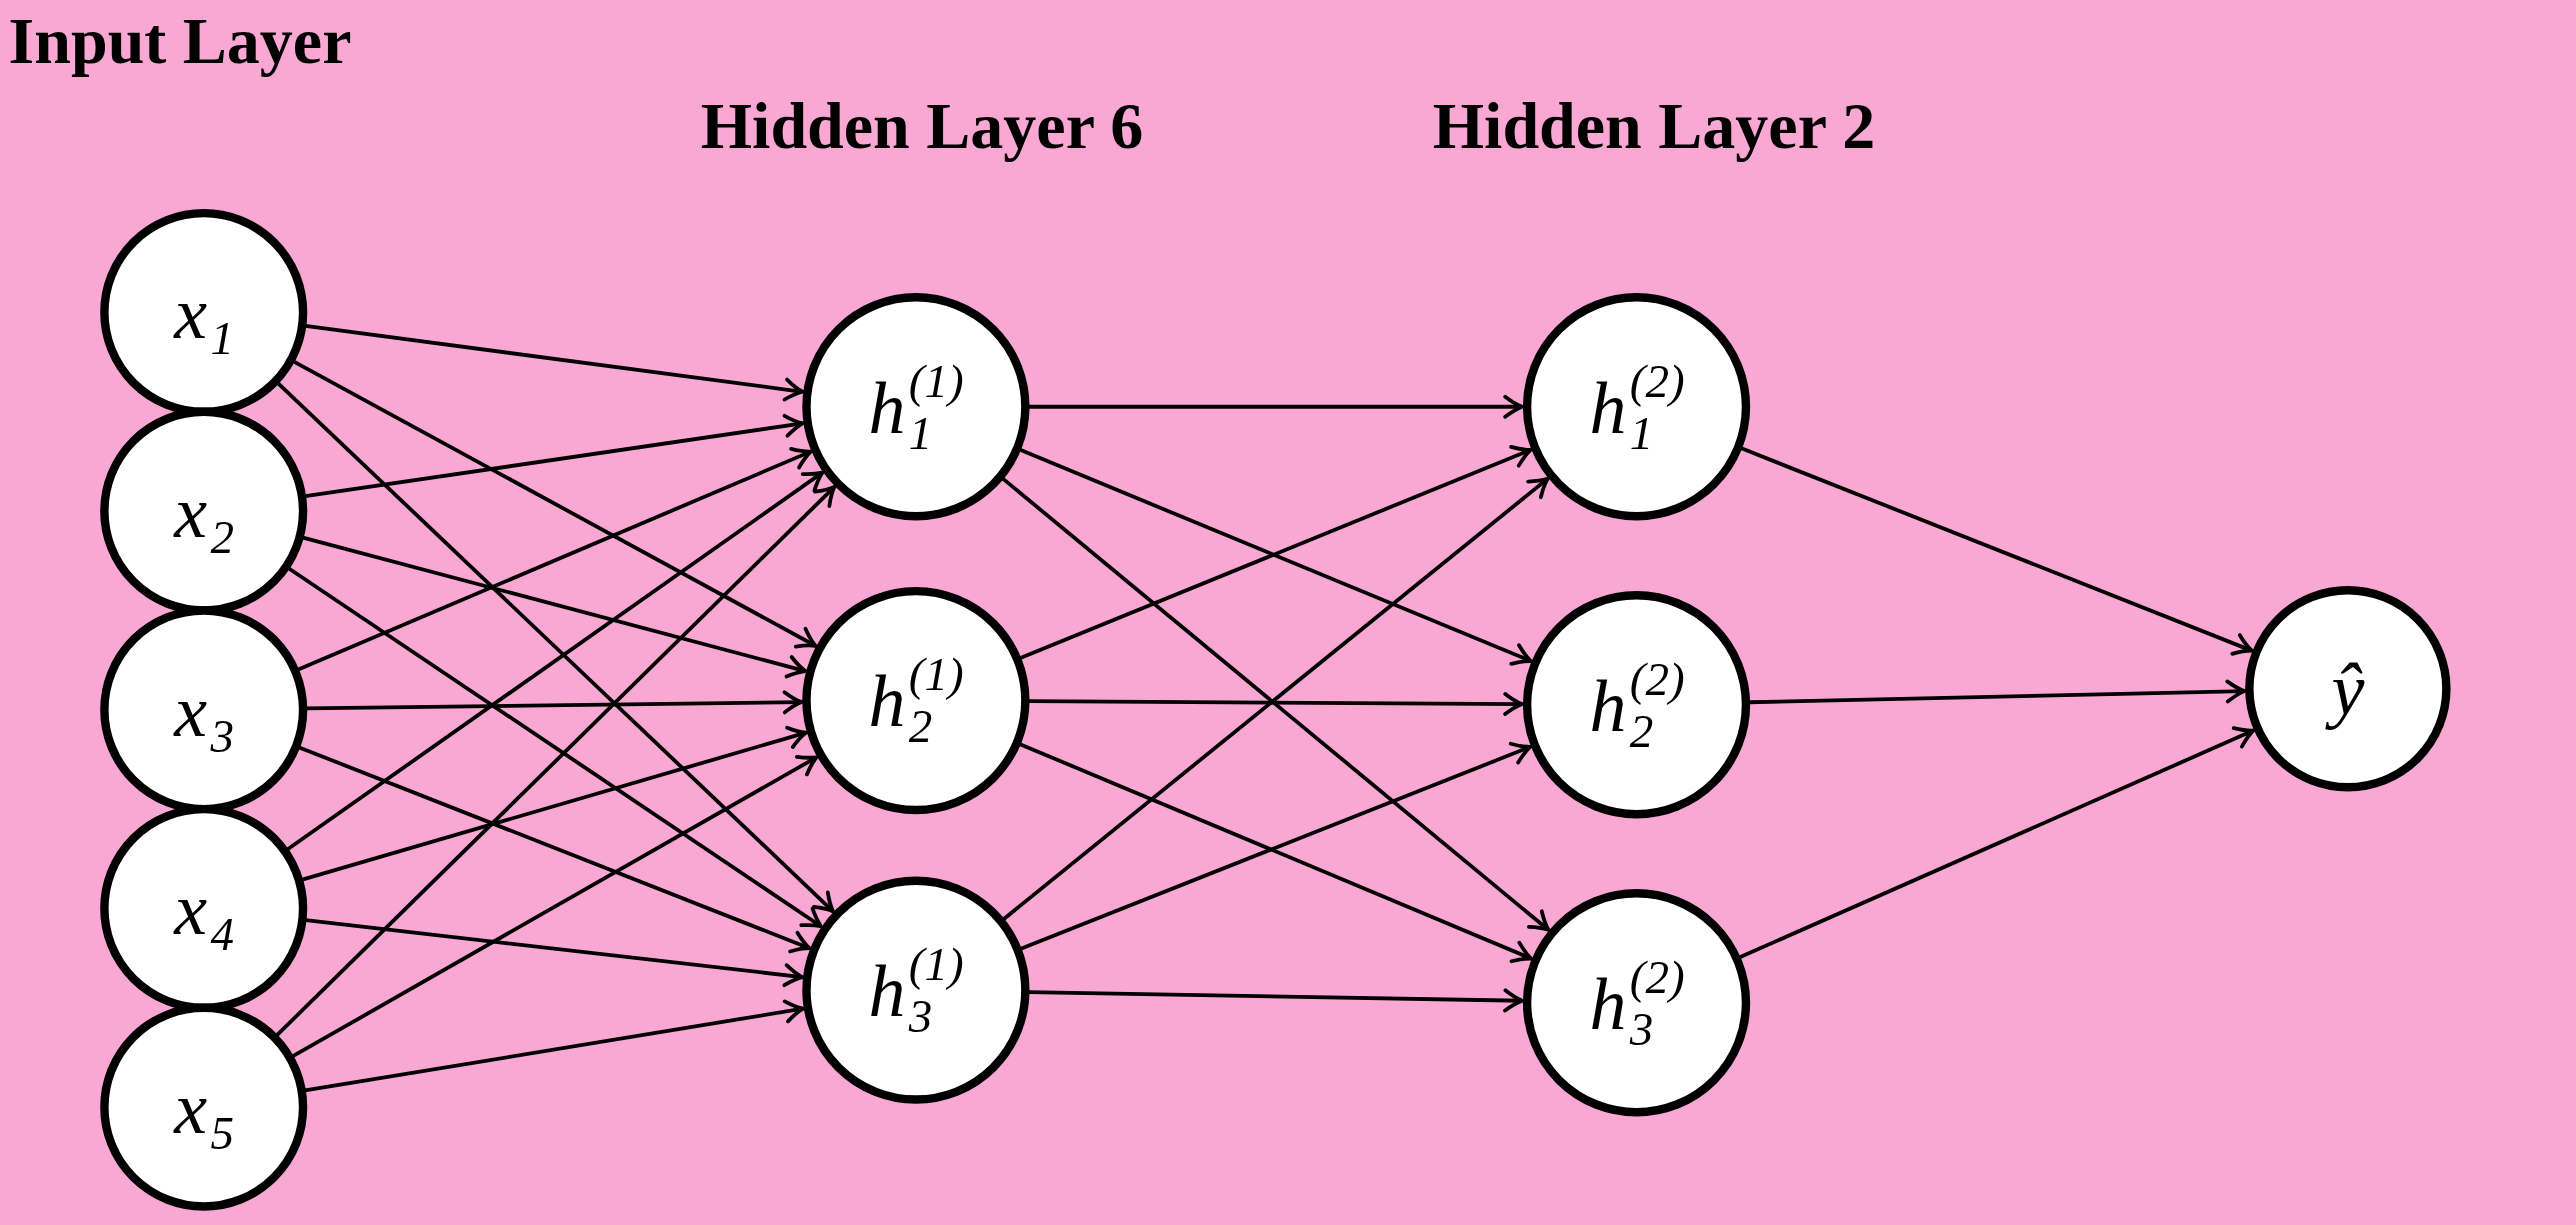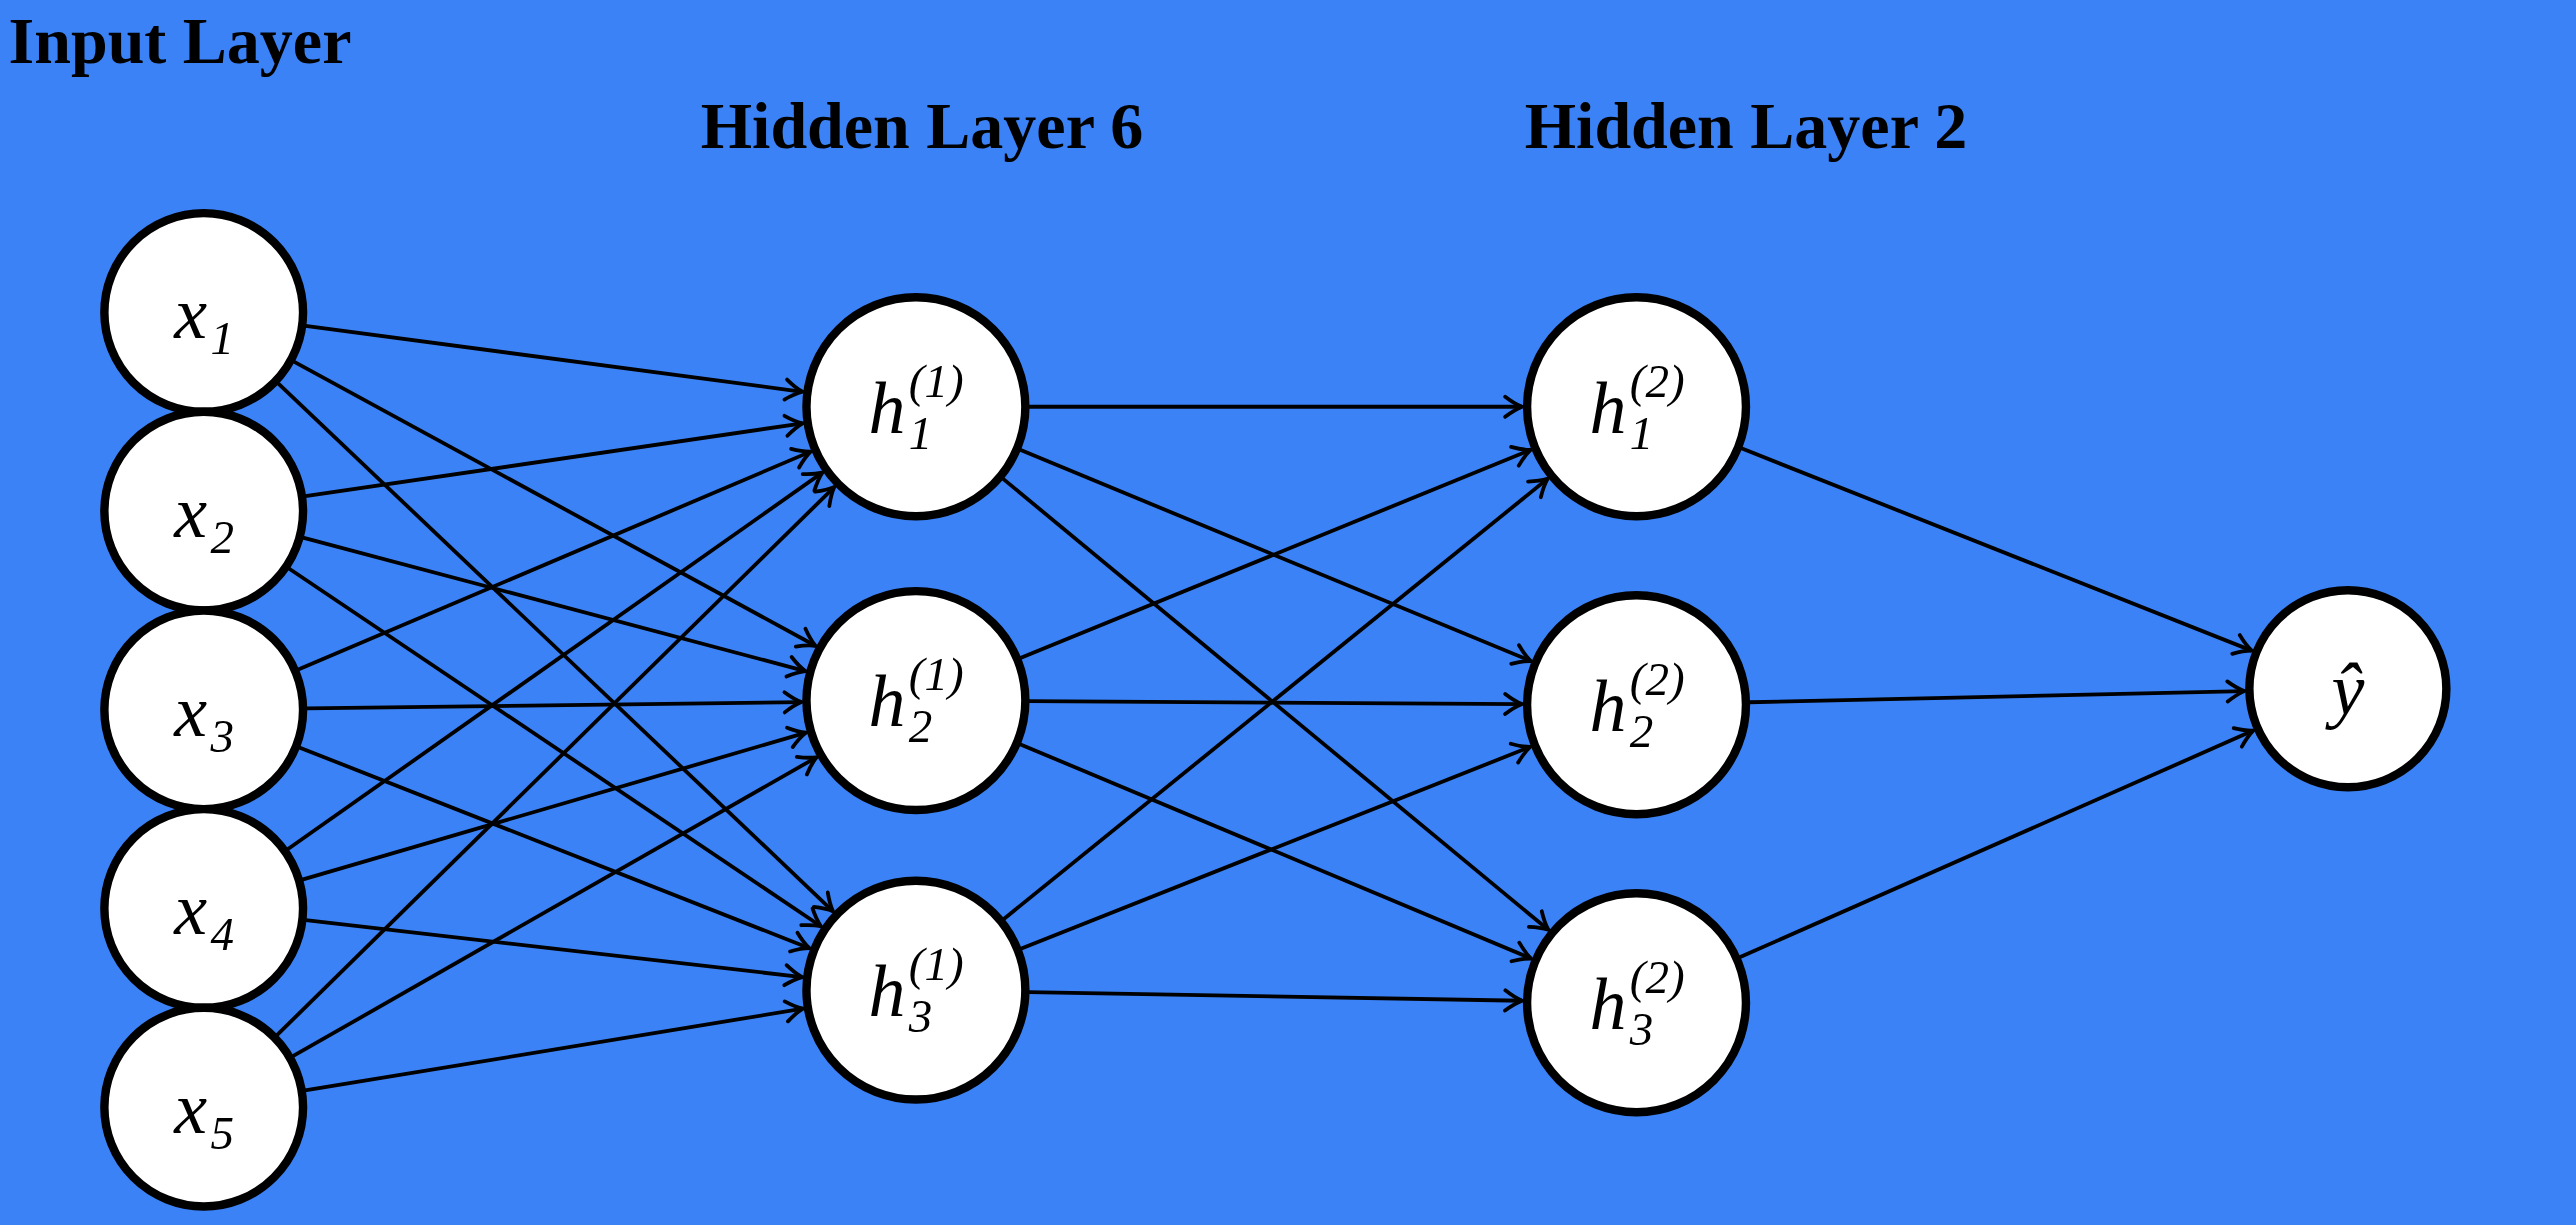--- a/index.html
+++ b/index.html
@@ -1,20 +1,20 @@
 <!DOCTYPE html>
 <html style="font-size:13.5px"><head>
 <meta charset="utf-8">
 <style>
   html, body { margin: 0; padding: 0; background: #ffffff; }
   .stage {
     position: relative;
     width: 2576px;
     height: 1226px;
-    background: #3b82f6;
+    background: #f9a8d4;
     overflow: hidden;
     font-family: "Liberation Serif", serif;
   }
   .stage svg {
     position: absolute;
     left: 0; top: 0;
     width: 2576px;
     height: 1226px;
   }
   .layer-title {
@@ -96,21 +96,21 @@
       <circle cx="1088" cy="832" r="130" fill="#ffffff" stroke="#000000" stroke-width="10"></circle>
       <circle cx="1088" cy="1176" r="130" fill="#ffffff" stroke="#000000" stroke-width="10"></circle>
       <circle cx="1944" cy="483" r="130" fill="#ffffff" stroke="#000000" stroke-width="10"></circle>
       <circle cx="1944" cy="837" r="130" fill="#ffffff" stroke="#000000" stroke-width="10"></circle>
       <circle cx="1944" cy="1191" r="130" fill="#ffffff" stroke="#000000" stroke-width="10"></circle>
       <circle cx="2789" cy="818" r="117" fill="#ffffff" stroke="#000000" stroke-width="10"></circle>
     </svg>
 
   <div class="layer-title" style="left: 180px; top: 5px;">Input Layer</div>
   <div class="layer-title" style="left: 922px; top: 90px;">Hidden Layer 6</div>
-  <div class="layer-title" style="left: 1746px; top: 90px;">Hidden Layer 2</div>
+  <div class="layer-title" style="left: 1654px; top: 90px;">Hidden Layer 2</div>
 
 <div class="node-label" style="left: 204px; top: 312px;">
       <span class="base">x</span>
       <span class="stack">
         <span class="sup"></span>
         <span class="sub">1</span>
       </span>
     </div>
     <div class="node-label" style="left: 204px; top: 511px;">
       <span class="base">x</span>

